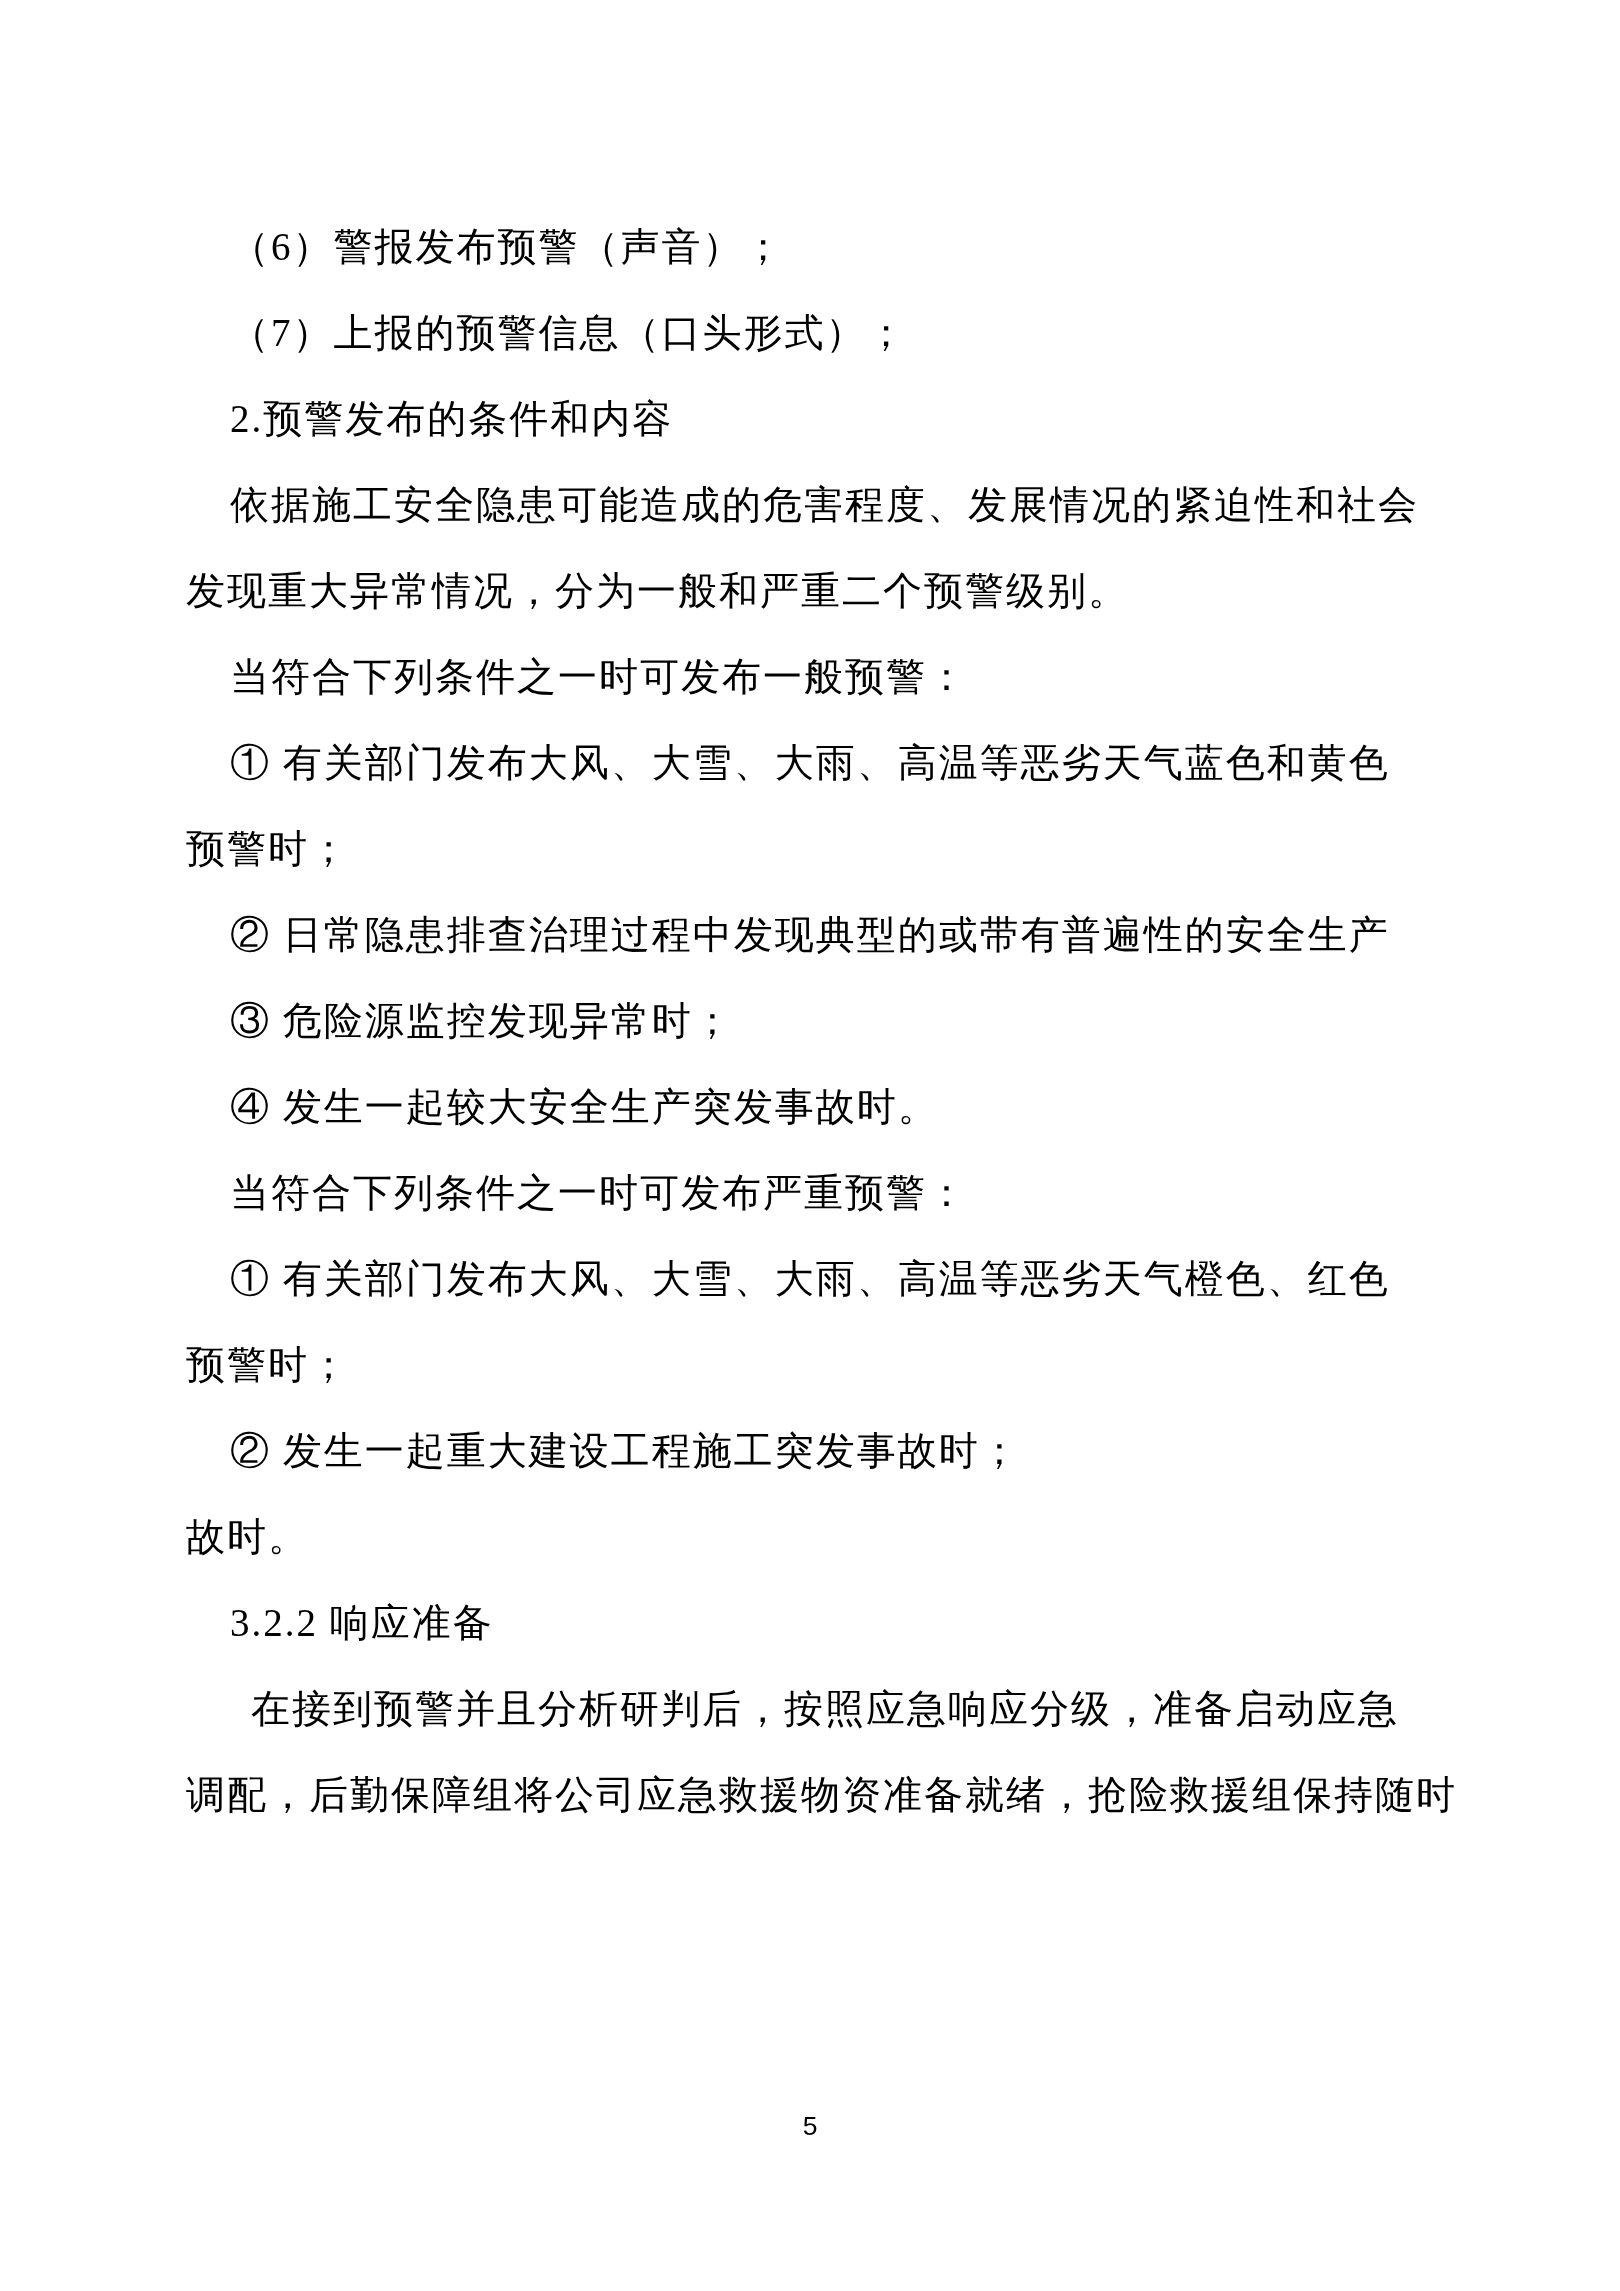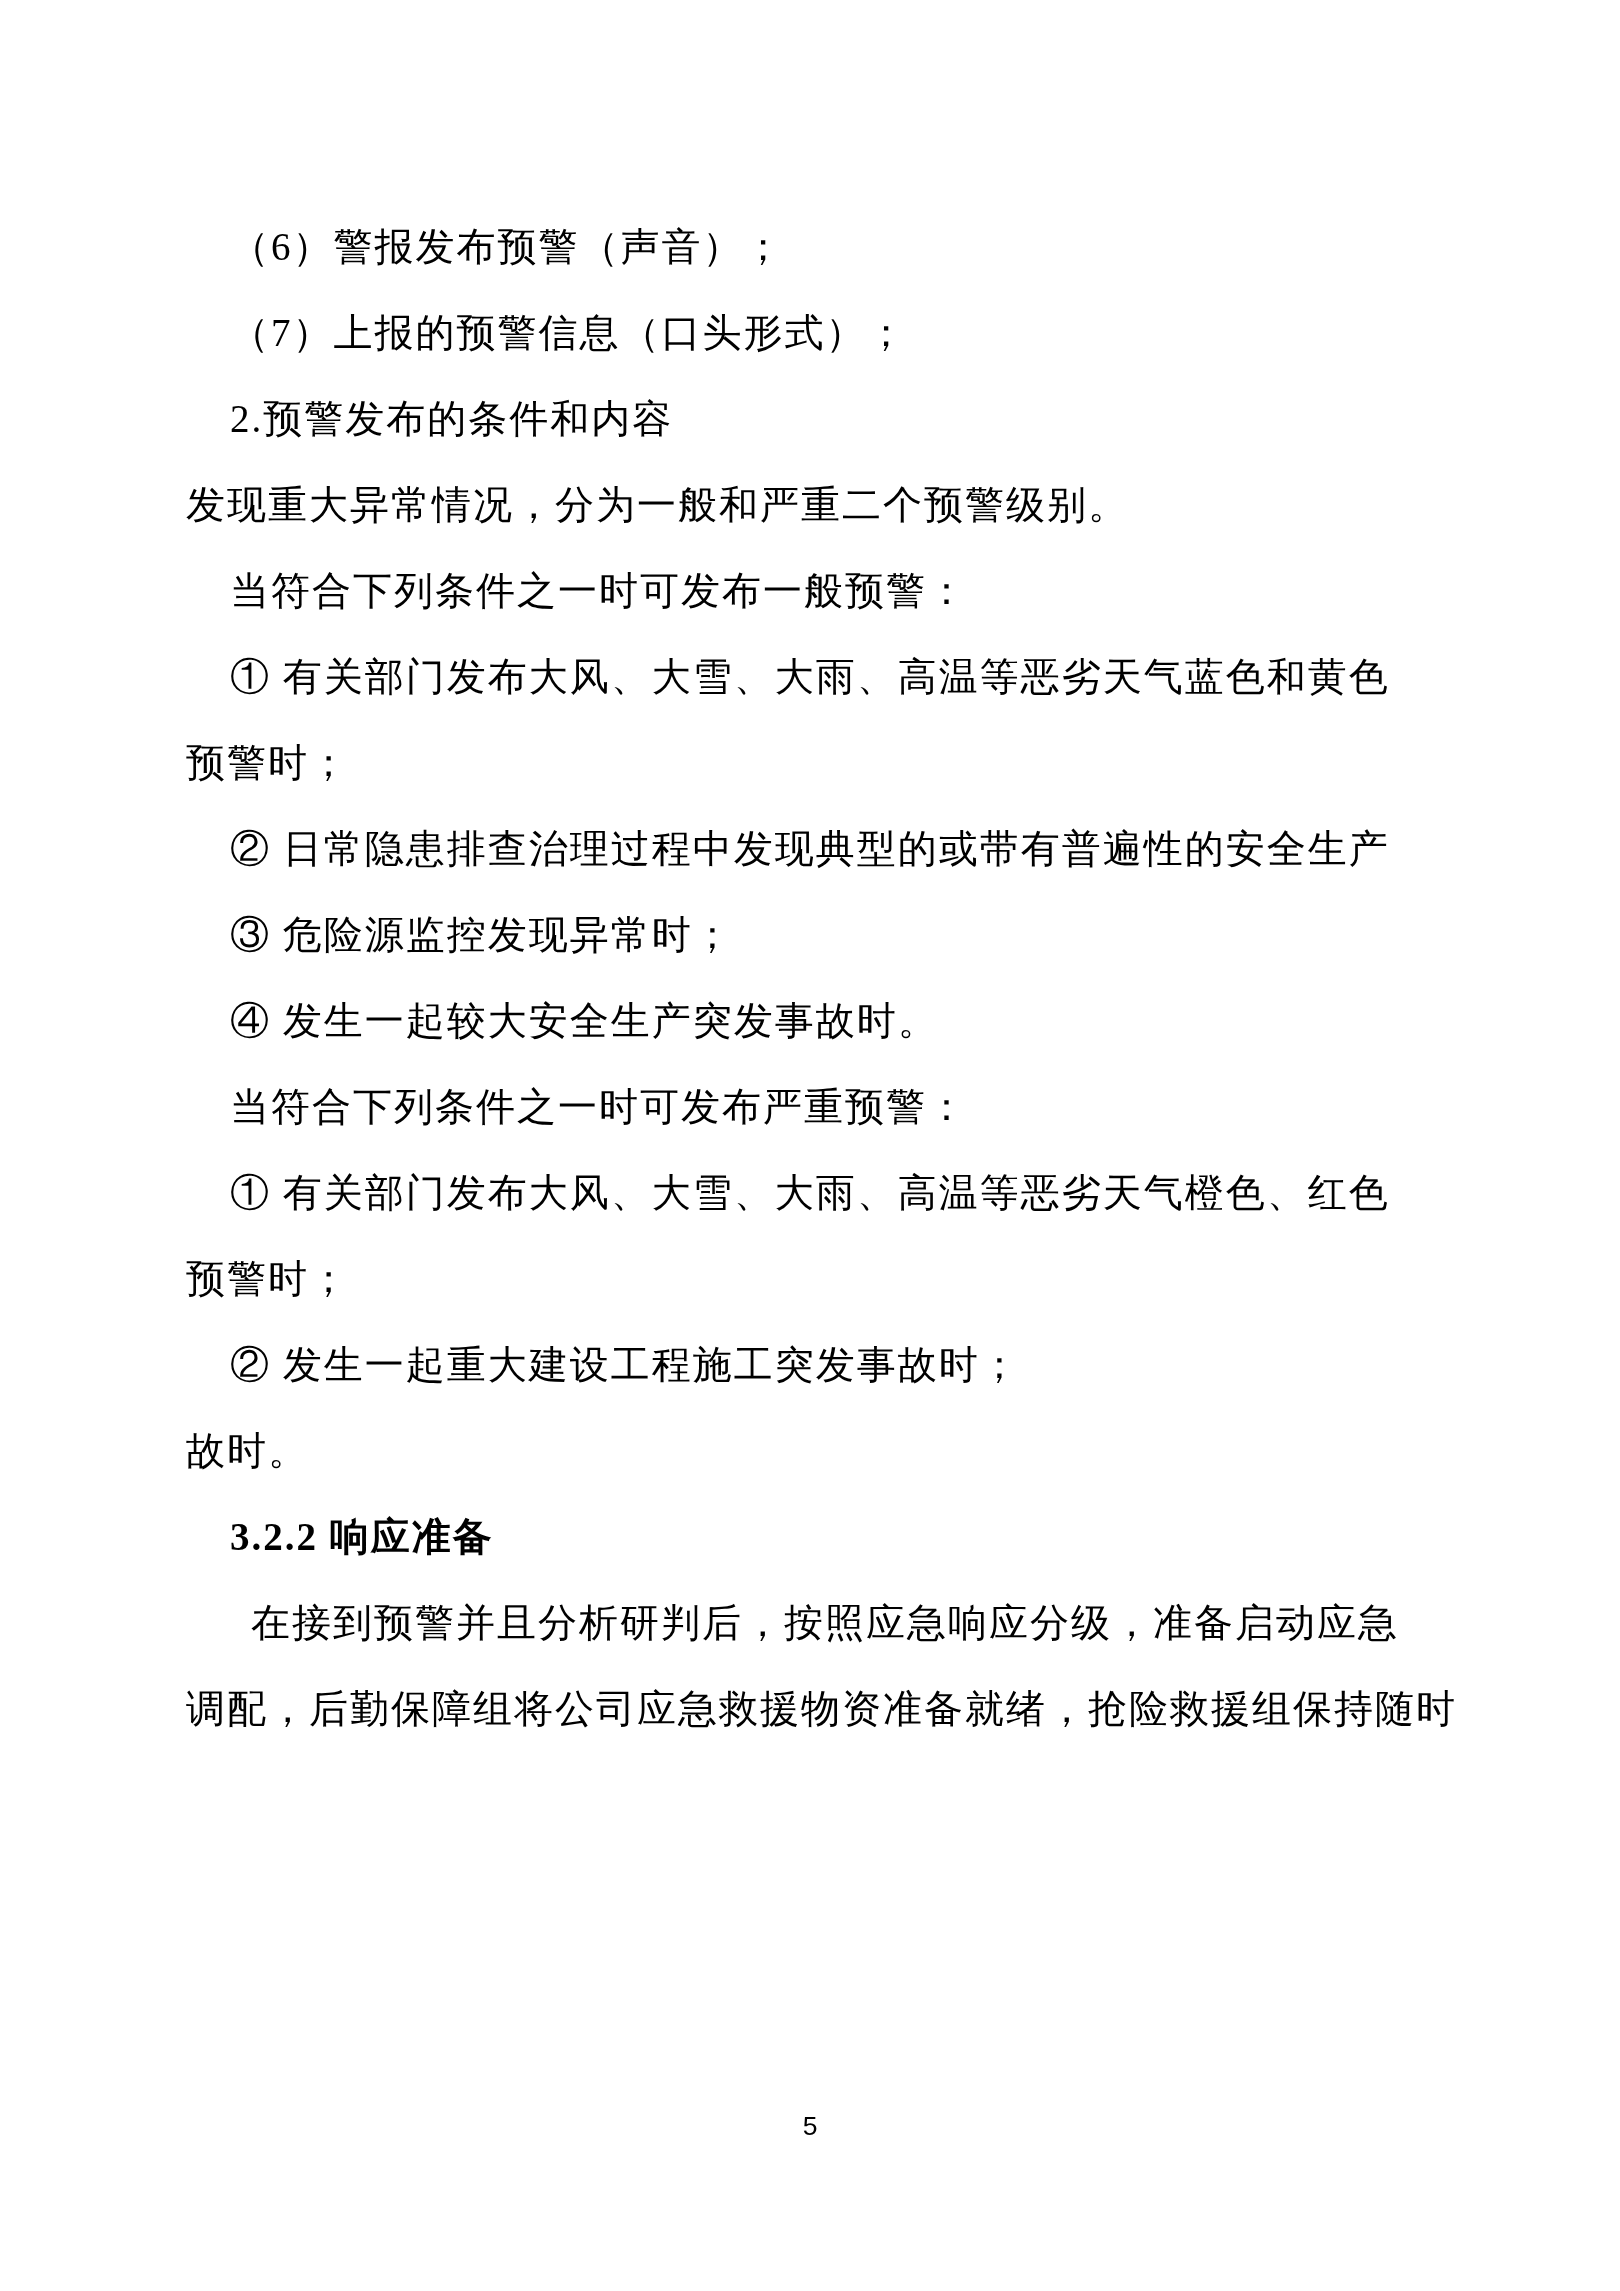--- a/index.html
+++ b/index.html
@@ -29,21 +29,21 @@
     white-space: nowrap;
     color: #000000;
   }
   .indent {
     padding-left: 44px;
   }
   .indent-lg {
     padding-left: 65px;
   }
   .heading {
-    font-weight: bold;
+    font-weight: normal;
   }
   .page-footer {
     position: absolute;
     top: 2109px;
     left: 0;
     width: 1620px;
     text-align: center;
   }
   .page-number {
     font-family: "Liberation Sans", "DejaVu Sans", sans-serif;
@@ -53,20 +53,21 @@
   }
 </style>
 </head>
 <body>
 
 <div class="page">
   <div class="content">
     <div class="line indent">（6）警报发布预警（声音）；</div>
     <div class="line indent">（7）上报的预警信息（口头形式）；</div>
     <div class="line indent">2.预警发布的条件和内容</div>
+    <div class="line indent">依据施工安全隐患可能造成的危害程度、发展情况的紧迫性和社会</div>
     <div class="line">发现重大异常情况，分为一般和严重二个预警级别。</div>
     <div class="line indent">当符合下列条件之一时可发布一般预警：</div>
     <div class="line indent">① 有关部门发布大风、大雪、大雨、高温等恶劣天气蓝色和黄色</div>
     <div class="line">预警时；</div>
     <div class="line indent">② 日常隐患排查治理过程中发现典型的或带有普遍性的安全生产</div>
     <div class="line indent">③ 危险源监控发现异常时；</div>
     <div class="line indent">④ 发生一起较大安全生产突发事故时。</div>
     <div class="line indent">当符合下列条件之一时可发布严重预警：</div>
     <div class="line indent">① 有关部门发布大风、大雪、大雨、高温等恶劣天气橙色、红色</div>
     <div class="line">预警时；</div>

